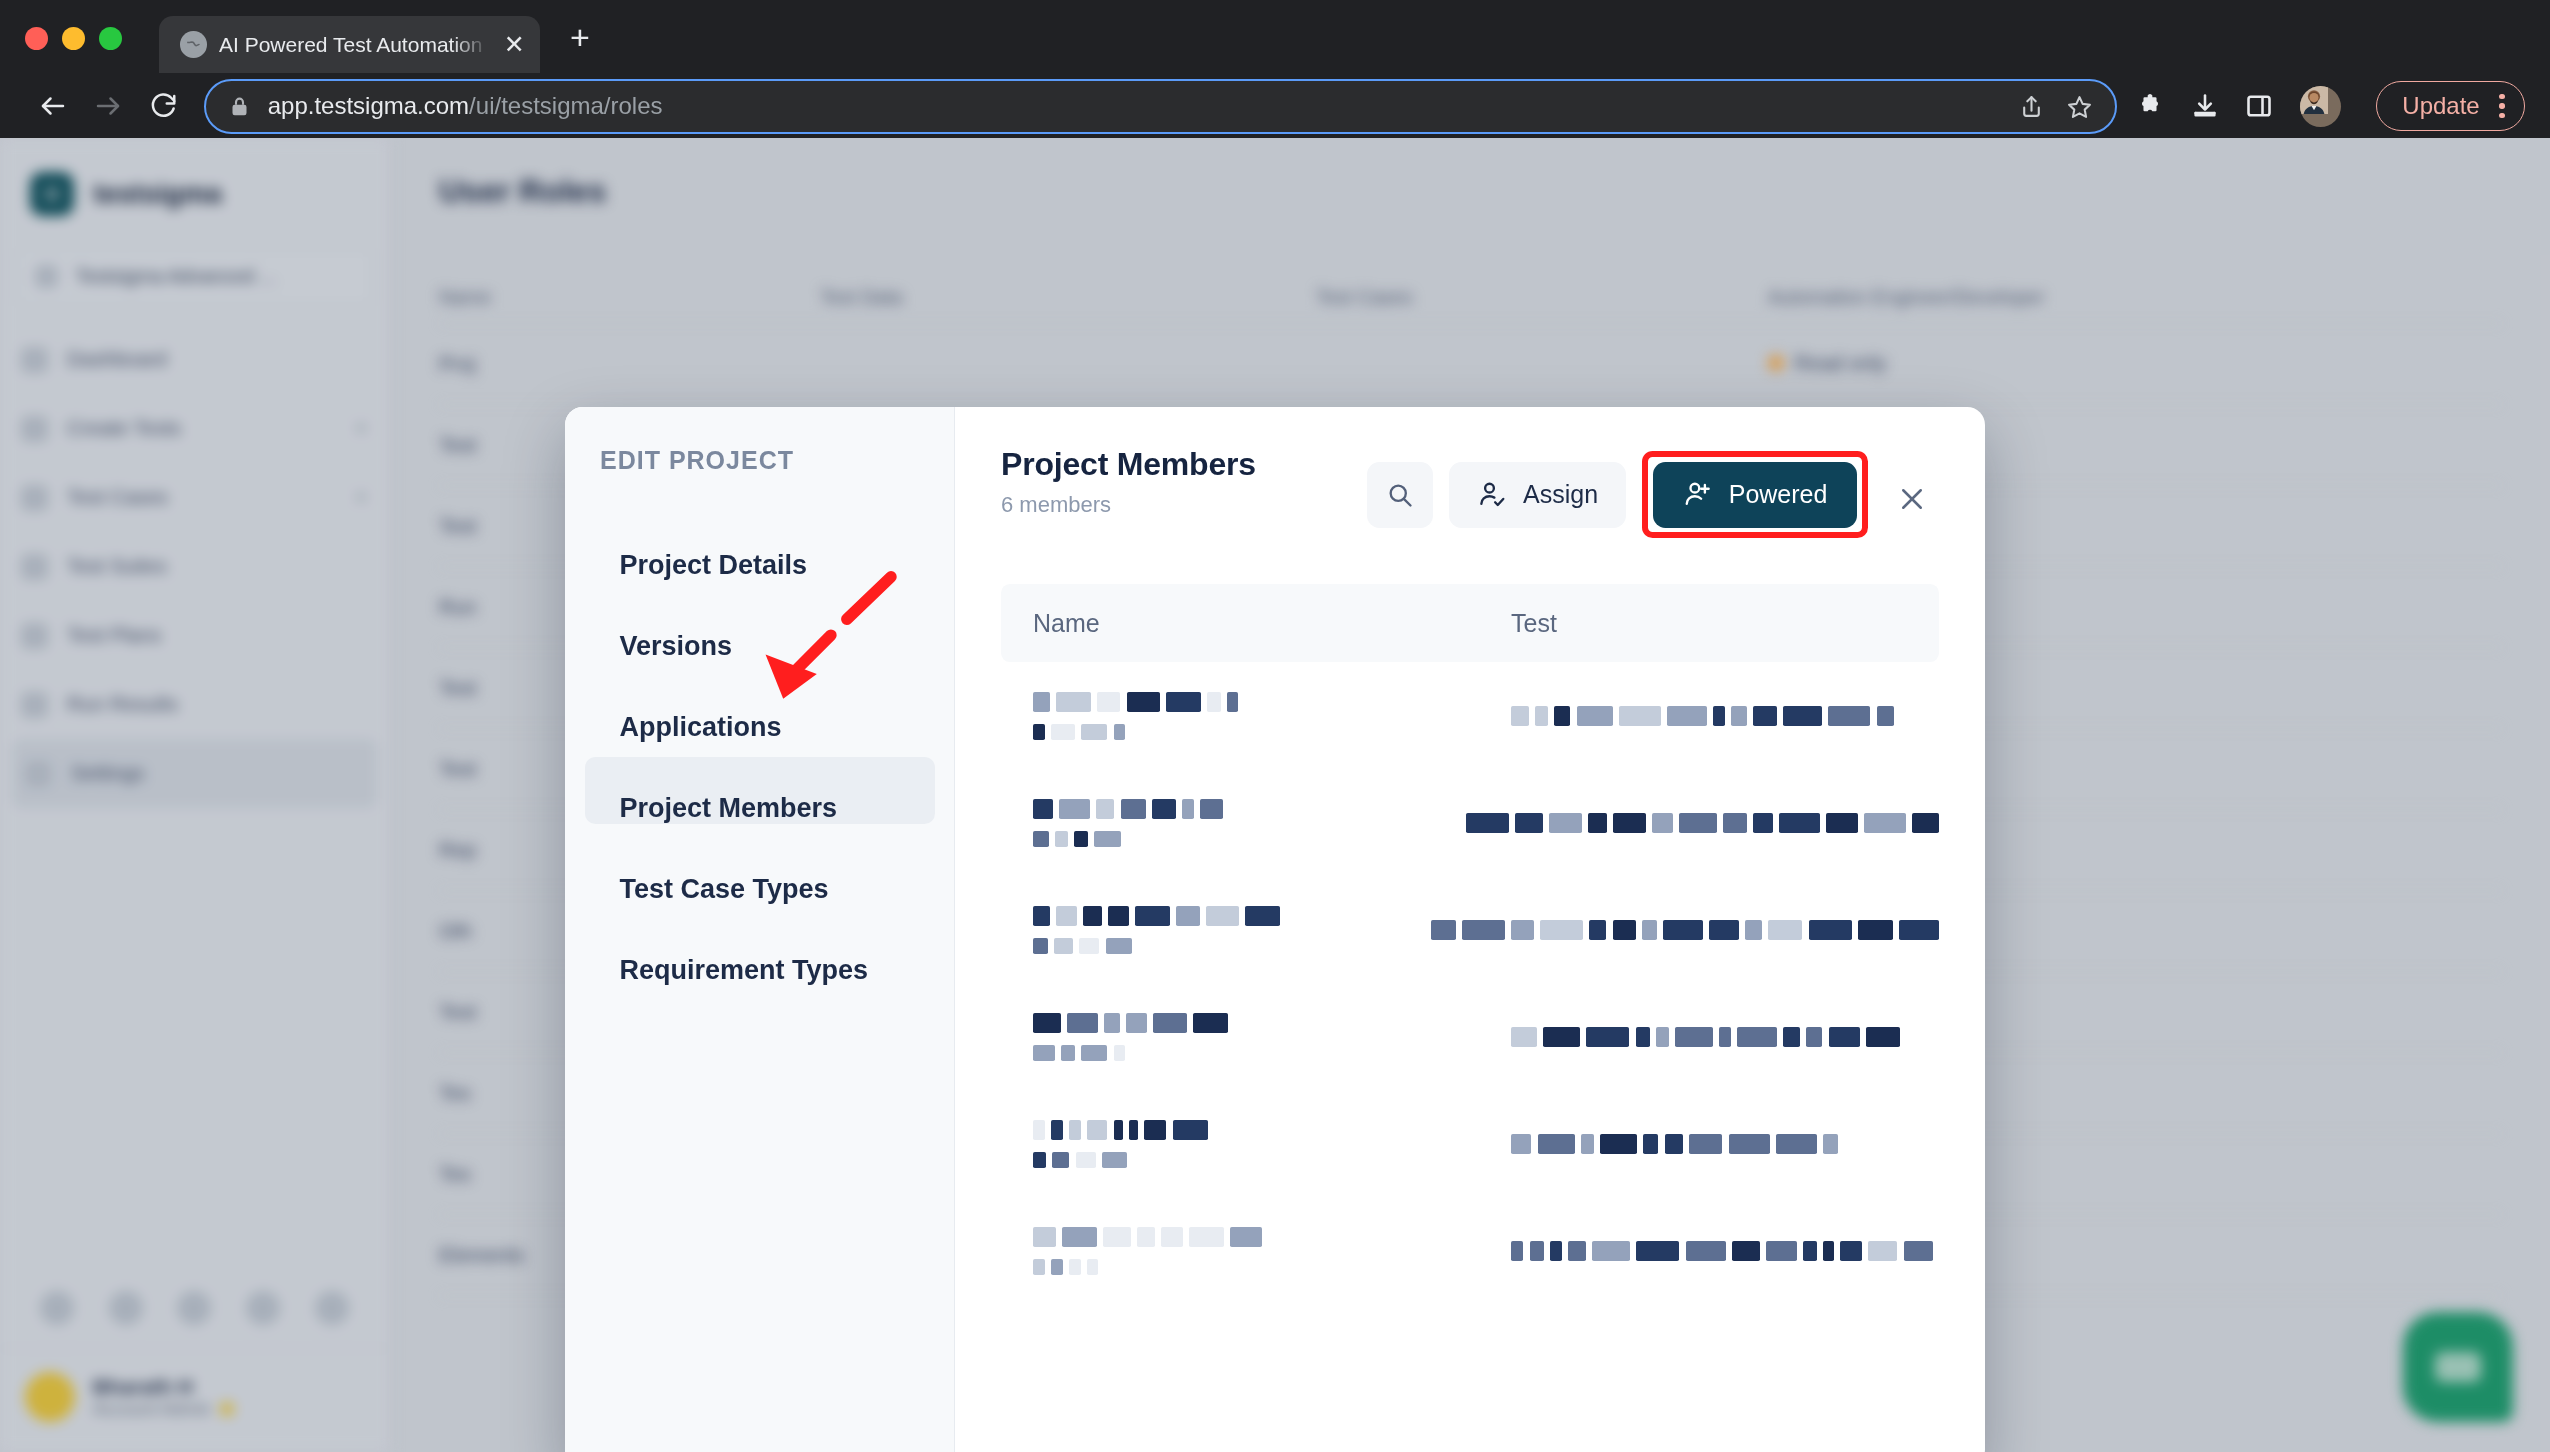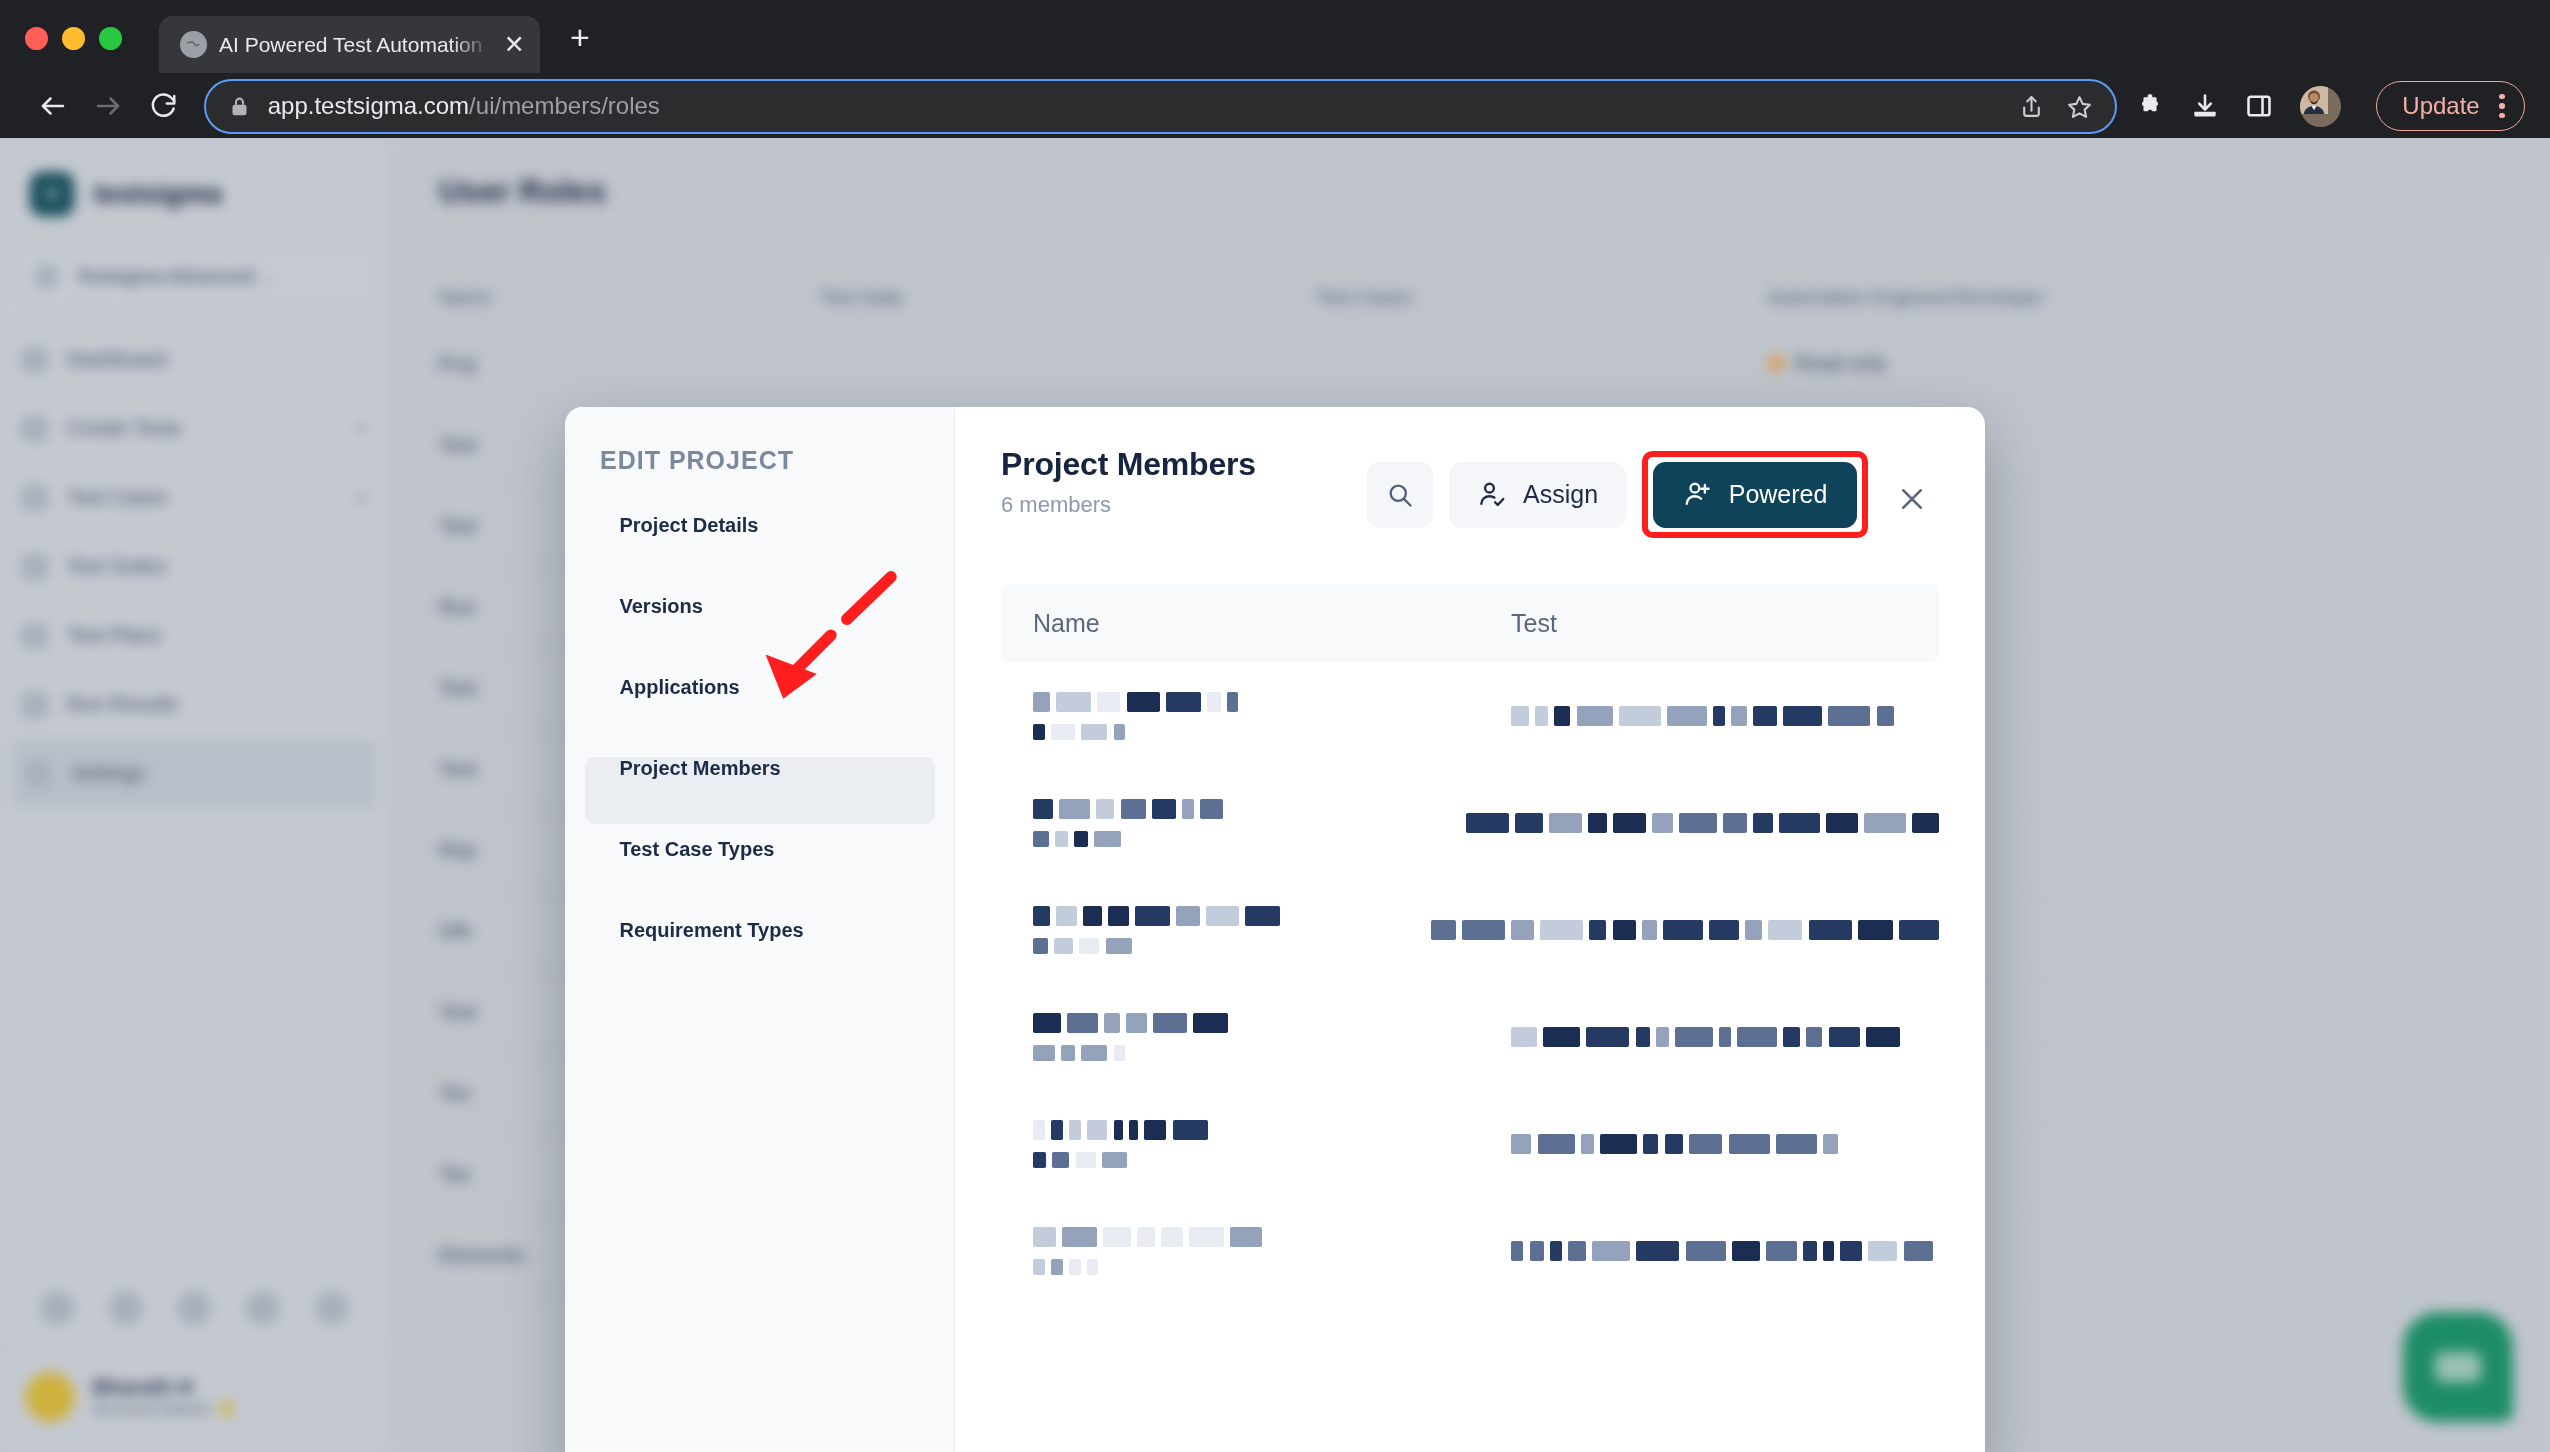--- a/index.html
+++ b/index.html
@@ -156,22 +156,22 @@
   }
   .modal-nav {
     width: 390px; background: #f7f9fb; border-right: 0.9px solid #e7ebf0;
     padding: 39px 0 0 0; flex: 0 0 auto; position: relative;
   }
   .modal-nav-title {
     font-size: 25px; font-weight: 700; letter-spacing: 1px; color: #7b889e;
     padding: 0 35px; margin-bottom: 39px;
   }
   .mnav-item {
-    font-size: 20px; font-weight: 700; color: #1d2b47;
-    padding: 0 35px; height: 67px; display: flex; align-items: flex-start;
+    font-size: 27px; font-weight: 700; color: #1d2b47;
+    padding: 0 35px; height: 67px; display: flex; align-items: flex-end;
     margin: 0 19.5px; border-radius: 10.6px; cursor: pointer;
   }
   .mnav-item + .mnav-item { margin-top: 14px; }
   .mnav-item.active { background: #eaeef3; }
 
   .modal-body { flex: 1 1 auto; display: flex; flex-direction: column; min-width: 0; }
   .modal-head { display: flex; align-items: flex-start; padding: 39px 46px 0 46px; gap: 17.7px; }
   .mh-texts { flex: 1 1 auto; }
   .mh-title { font-size: 32px; font-weight: 700; color: #162440; letter-spacing: -0.2px; }
   .mh-sub { font-size: 22px; color: #8d99ad; margin-top: 8.9px; }
@@ -267,21 +267,21 @@
         </svg>
     </span>
 
     <div class="omnibox">
       <span class="lock-icon">
         <svg viewBox="0 0 24 24" fill="currentColor">
             <rect x="4" y="10" width="16" height="12" rx="2.5"></rect>
             <path d="M8 10V7a4 4 0 0 1 8 0v3" fill="none" stroke="currentColor" stroke-width="2.4"></path>
           </svg>
       </span>
-      <span class="url"><b>app.testsigma.com</b><span>/ui/members/roles</span></span>
+      <span class="url"><b>app.testsigma.com</b><span>/ui/testsigma/roles</span></span>
       <span class="omni-right">
         <span>
           <svg viewBox="0 0 24 24" fill="none" stroke="currentColor" stroke-width="2" stroke-linecap="round" stroke-linejoin="round">
               <path d="M12 16V3"></path>
               <polyline points="8 7 12 3 16 7"></polyline>
               <path d="M5 13v6a2 2 0 0 0 2 2h10a2 2 0 0 0 2-2v-6"></path>
             </svg>
         </span>
         <span>
           <svg viewBox="0 0 24 24" fill="none" stroke="currentColor" stroke-width="2" stroke-linejoin="round">

